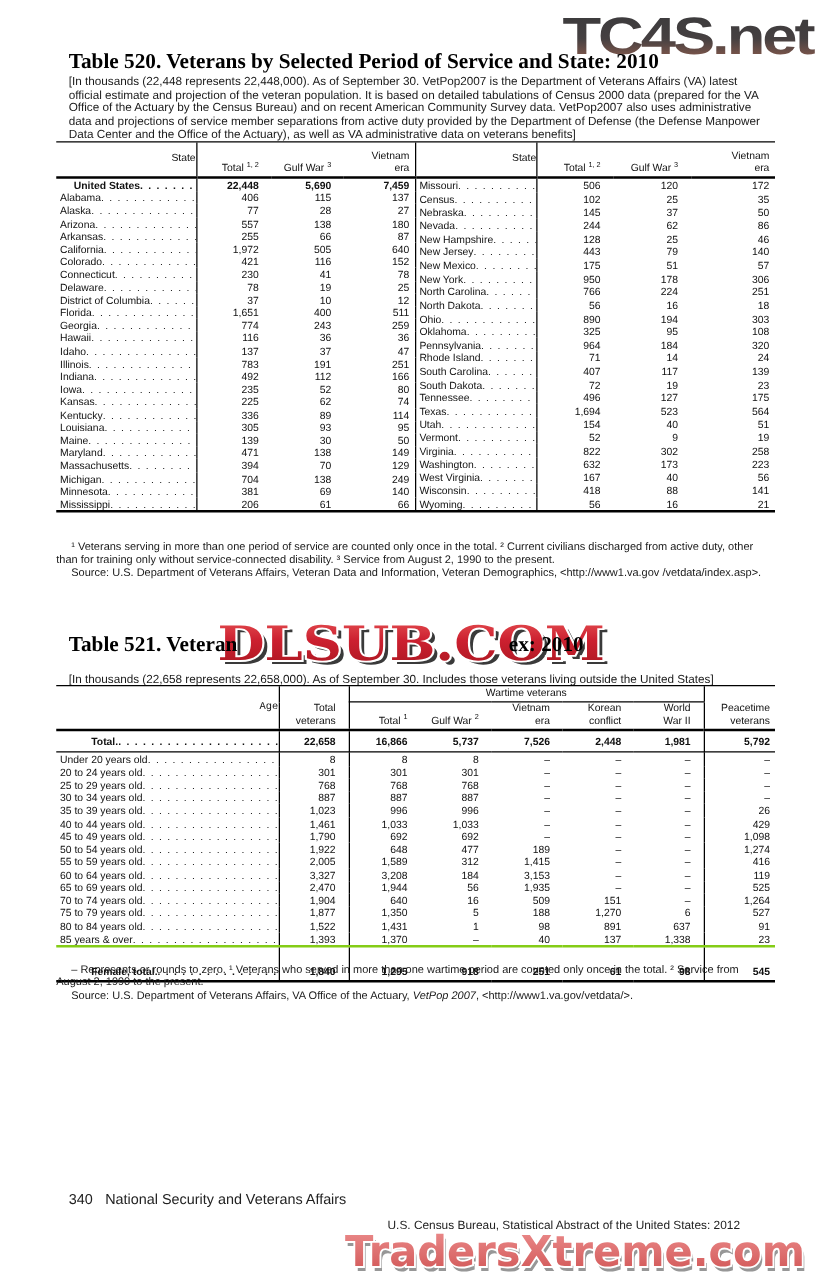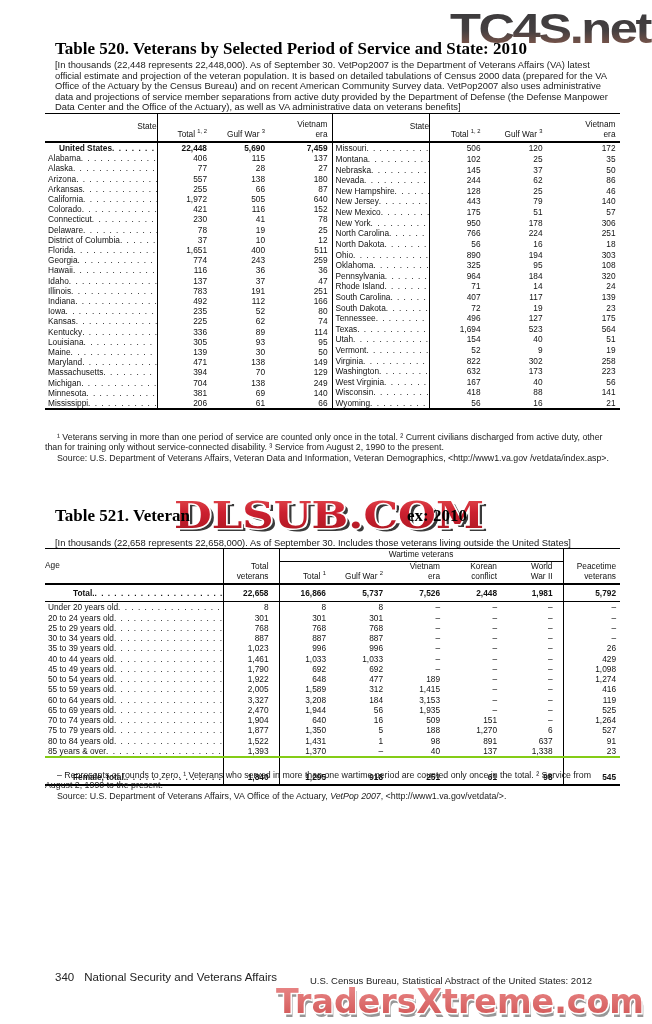--- a/index.html
+++ b/index.html
@@ -39,29 +39,29 @@
   .fn{font-size:8.8px;line-height:10.4px;color:#1a1a1a;}
   .fn p{margin:0;text-indent:12px;}
   .fn .i{font-style:italic;}
 
   
   .t521{left:45px;top:548px;width:575px;border-top:1px solid #000;}
   .t521 table{width:575px;}
   .t521 th{font-weight:normal;line-height:9.5px;margin-top:45px;}
   .t521 .h-span{text-align:center;vertical-align:top;border-bottom:1px solid #000;height:12px;line-height:11px;}
   .t521 .hr2 th{border-bottom:2px solid #000;padding-bottom:2px;height:17px;}
-  .t521 .h-age{text-align:left;vertical-align:middle;border-bottom:2px solid #000;}
+  .t521 .h-age{text-align:right;vertical-align:middle;border-bottom:2px solid #000;font-family:Liberation Mono, monospace;}
   .t521 .h-rsp{vertical-align:bottom;border-bottom:2px solid #000;padding-bottom:2px;}
   .t521 td{line-height:10.25px;}
   .t521 tr.total-row td{padding-top:3px;padding-bottom:3px;border-bottom:1px solid #000;}
   .t521 tr.female-row td{padding-top:14px;padding-bottom:2px;border-top:2px solid #84cc16;border-bottom:2px solid #000;}
   .t521 tr.ind .lbl{padding-left:28px;}
 
   
-  .footer-line{left:55px;top:954px;font-size:11.5px;color:#222;margin-top:17px;}
+  .footer-line{left:55px;top:954px;font-size:11.5px;color:#222;}
   .footer-line .pgnum{margin-right:10px;}
   .credit{left:310px;top:975px;font-size:9.5px;color:#222;white-space:nowrap;}
 
   
   .wm{pointer-events:none;}
 </style>
 </head>
 <body>
 
 <div class="abs wm" style="top:3px;right:-4px;">
@@ -408,21 +408,21 @@
               <span class="dots"></span>
             </span>
           </td>
           <td class="num pr">506</td>
           <td class="num pr">120</td>
           <td class="num pr-s">172</td>
         </tr>
         <tr>
           <td class="bdr-r">
             <span class="lbl">
-              <span class="nm">Montana</span>
+              <span class="nm">Census</span>
               <span class="dots"></span>
             </span>
           </td>
           <td class="num pr">102</td>
           <td class="num pr">25</td>
           <td class="num pr-s">35</td>
         </tr>
         <tr>
           <td class="bdr-r">
             <span class="lbl">

